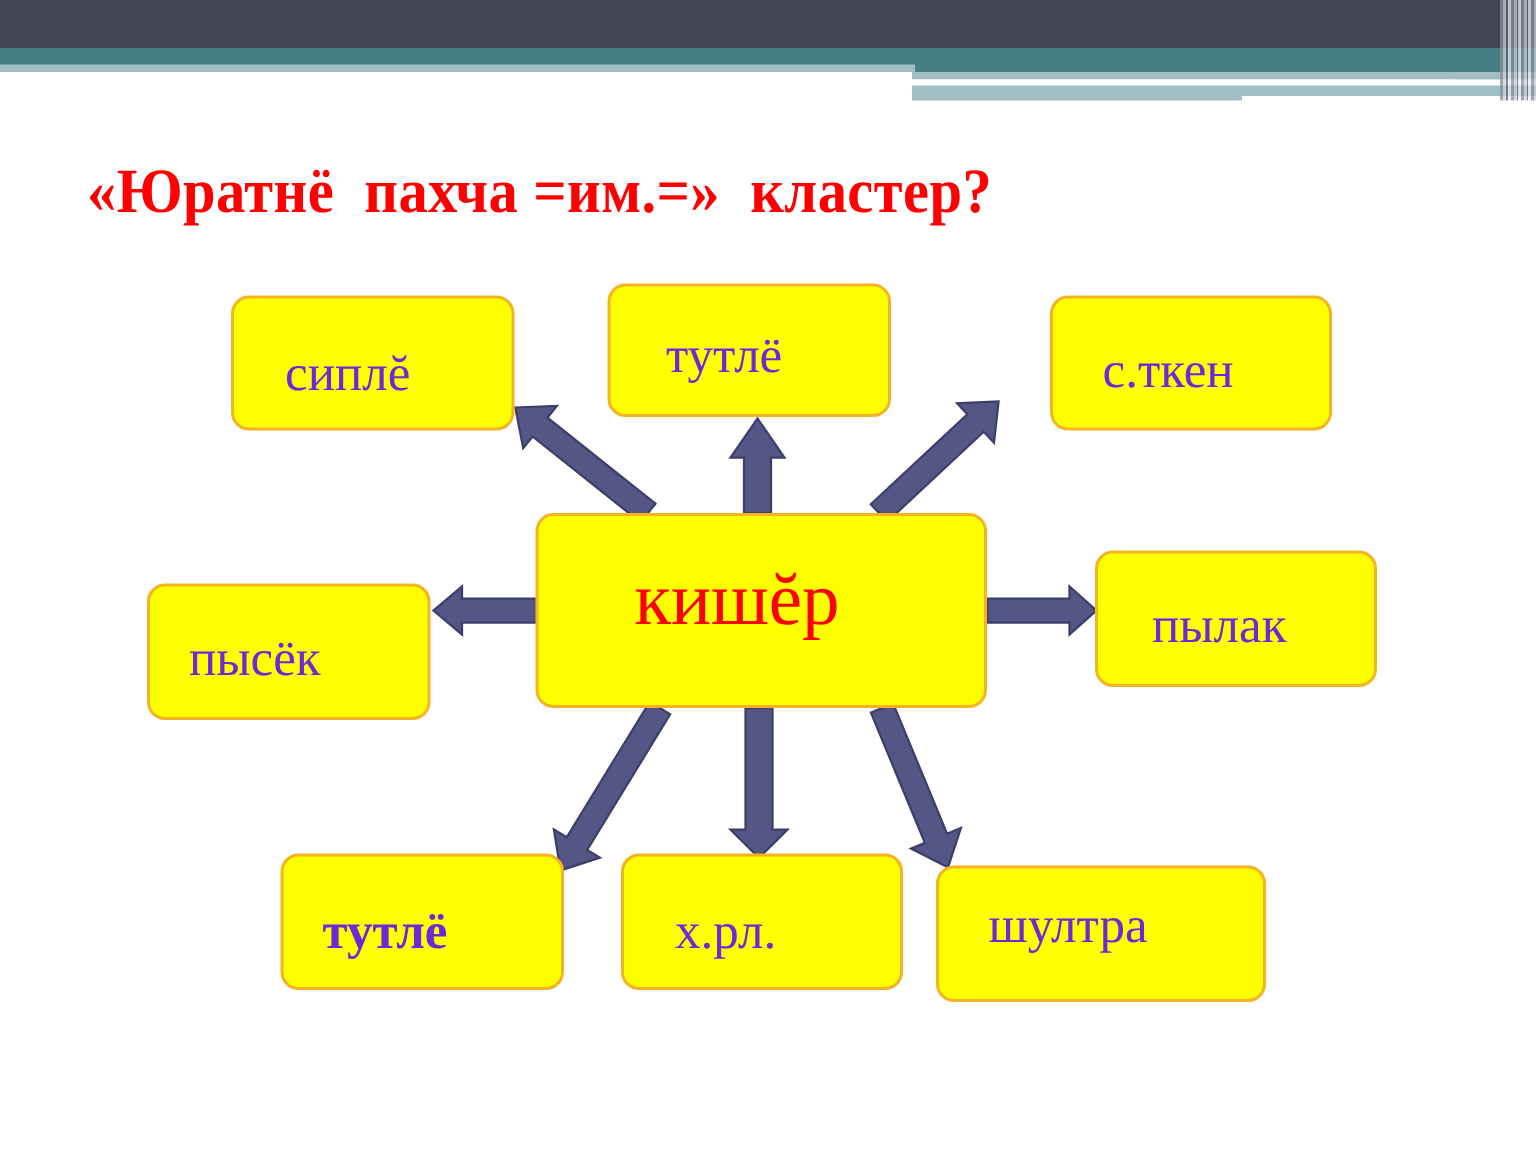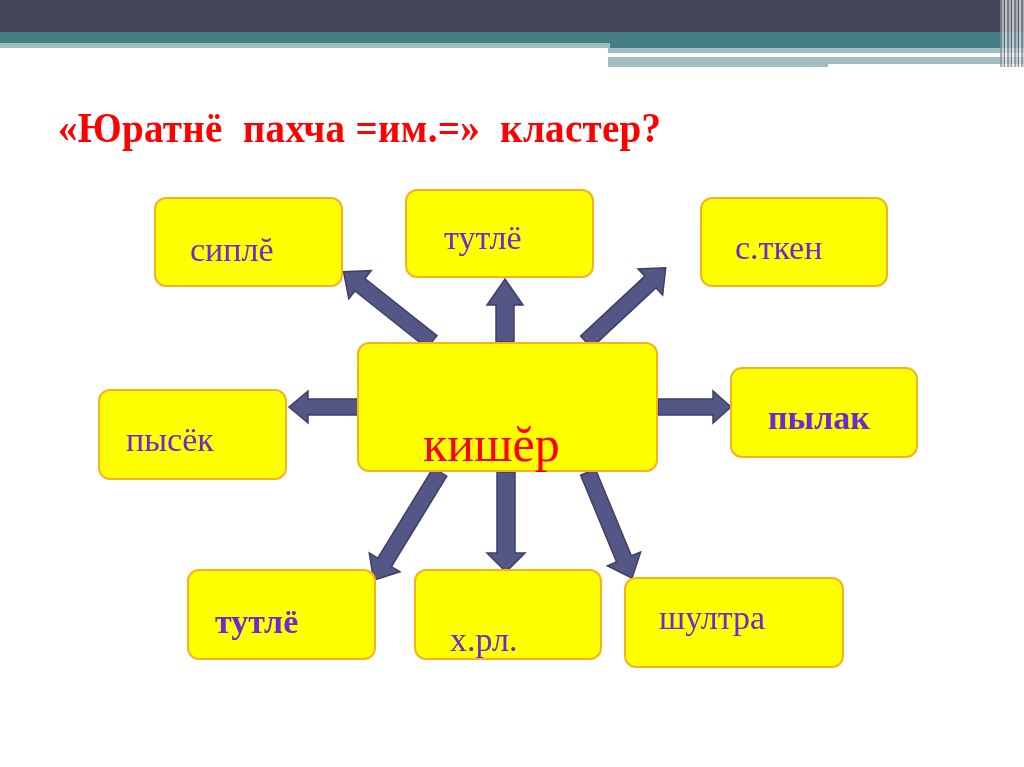--- a/index.html
+++ b/index.html
@@ -1,21 +1,21 @@
 <!DOCTYPE html>
 <html><head>
   <meta charset="utf-8">
   <style>
     html, body { margin: 0; padding: 0; }
     body { width: 1024px; height: 767px; position: relative; overflow: hidden; background: #ffffff; font-family: "Liberation Serif", serif; }
     .bar { position: absolute; }
     .title { position: absolute; left: 58px; top: 104px; font-family: "Liberation Serif", serif; font-weight: bold; color: #ff0000; font-size: 42px; white-space: pre; letter-spacing: 0.3px; transform: scaleX(0.93); transform-origin: left top; }
     .node { position: absolute; background: #ffff00; border: 2px solid #f5b323; border-radius: 12px; box-sizing: border-box; }
     .node .lbl { position: absolute; font-family: "Liberation Serif", serif; font-size: 34px; color: #6d28d9; white-space: nowrap; line-height: 1; }
-    .center .lbl { color: #ff0000; font-size: 50px; margin-top: 45px; }
+    .center .lbl { color: #ff0000; font-size: 50px; }
     svg.arrows { position: absolute; left: 0; top: 0; }
   </style>
 </head>
 <body>
 
 <div class="bar" style="left:0;top:0;width:1024px;height:32px;background:#434557;"></div>
 <div class="bar" style="left:0;top:32px;width:1024px;height:16px;background:#437f85;"></div>
 <div class="bar" style="left:0;top:43px;width:610px;height:5px;background:#a1bfc2;"></div>
 <div class="bar" style="left:608px;top:48px;width:416px;height:5px;background:#a1bfc2;"></div>
 <div class="bar" style="left:608px;top:53px;width:362px;height:4px;background:#ffffff;"></div>
@@ -60,23 +60,23 @@
 <div class="node" style="left:665px;top:197px;width:188px;height:90px;margin-left:35px;">
   <span class="lbl" style="left:33px;top:32px;">с.ткен</span>
 </div>
 <div class="node" style="left:98px;top:367px;width:189px;height:91px;margin-top:22px;">
   <span class="lbl" style="left:26px;top:32px;">пысёк</span>
 </div>
 <div class="node center" style="left:357px;top:342px;width:301px;height:130px;">
   <span class="lbl" style="left:64px;top:30px;">кишĕр</span>
 </div>
 <div class="node" style="left:730px;top:367px;width:188px;height:91px;">
-  <span class="lbl" style="left:36px;top:32px;font-weight:bold;">пылак</span>
+  <span class="lbl" style="left:36px;top:32px;">пылак</span>
 </div>
 <div class="node" style="left:187px;top:569px;width:189px;height:91px;font-weight:bold;">
   <span class="lbl" style="left:26px;top:34px;">тутлё</span>
 </div>
 <div class="node" style="left:414px;top:569px;width:188px;height:91px;">
-  <span class="lbl" style="left:34px;top:52px;">х.рл.</span>
+  <span class="lbl" style="left:34px;top:34px;">х.рл.</span>
 </div>
 <div class="node" style="left:624px;top:577px;width:220px;height:91px;">
   <span class="lbl" style="left:33px;top:22px;">шултра</span>
 </div>
 
 </body></html>

